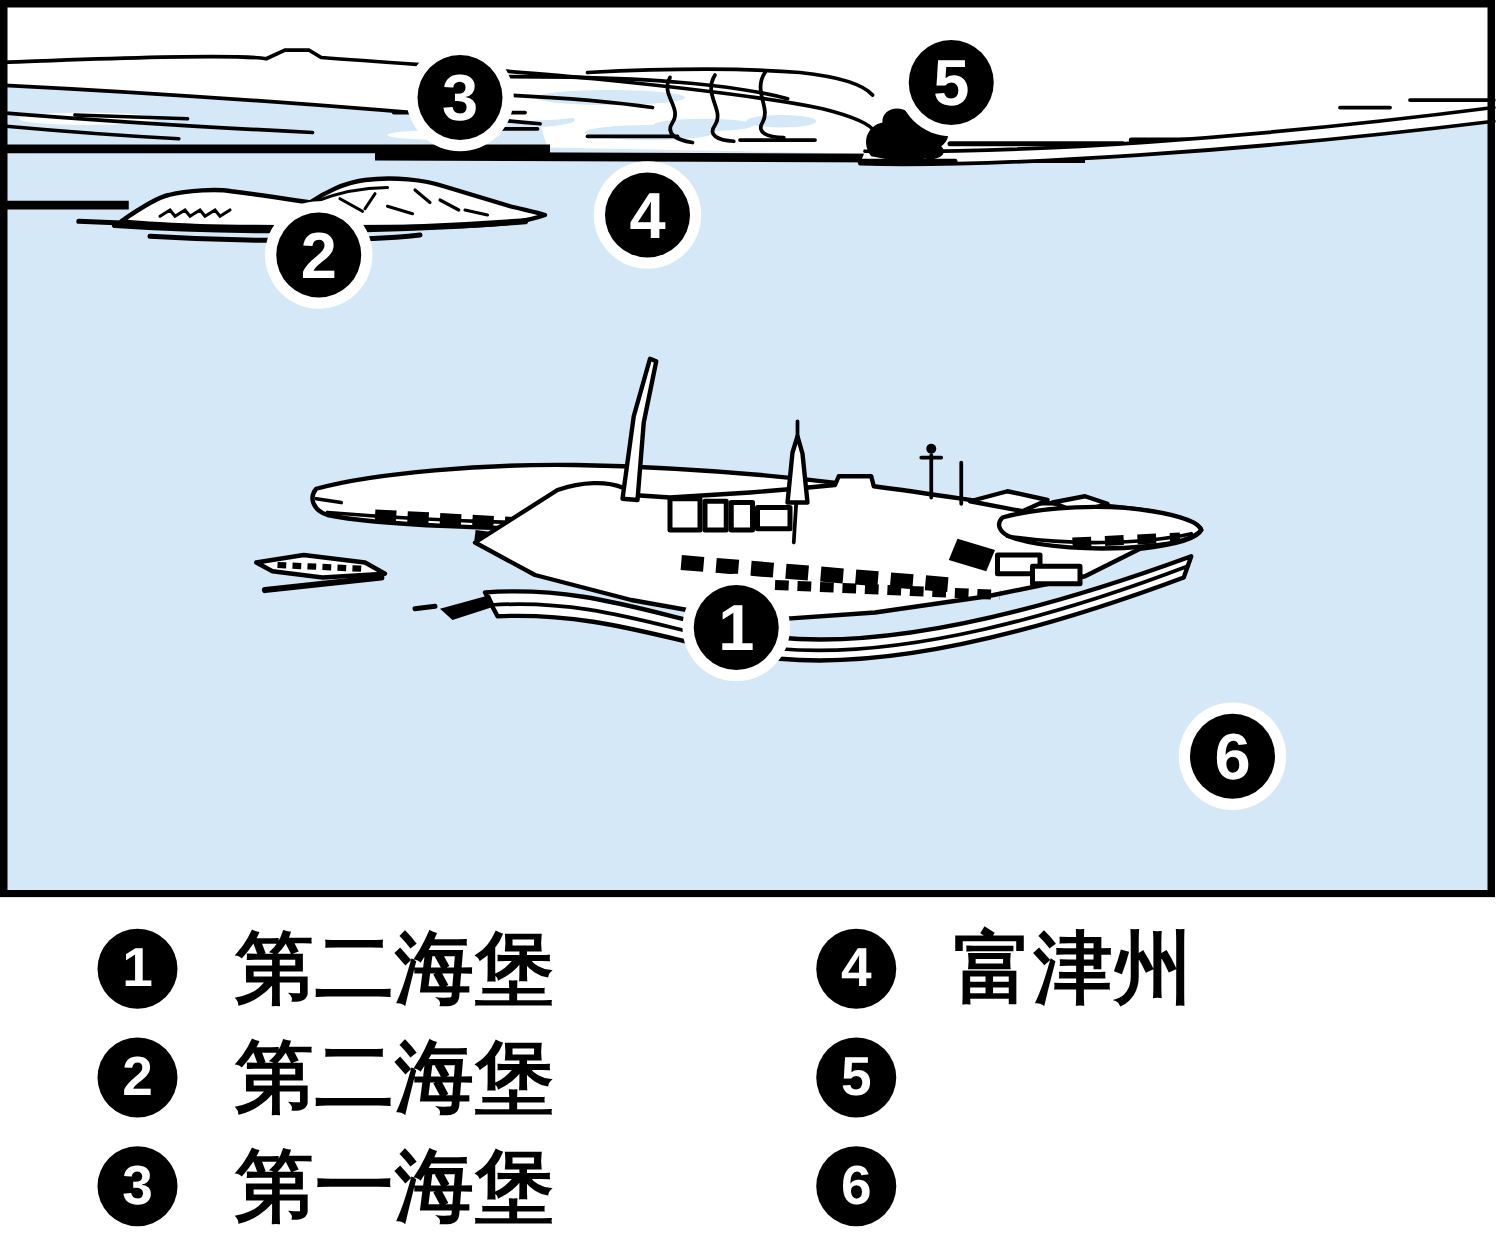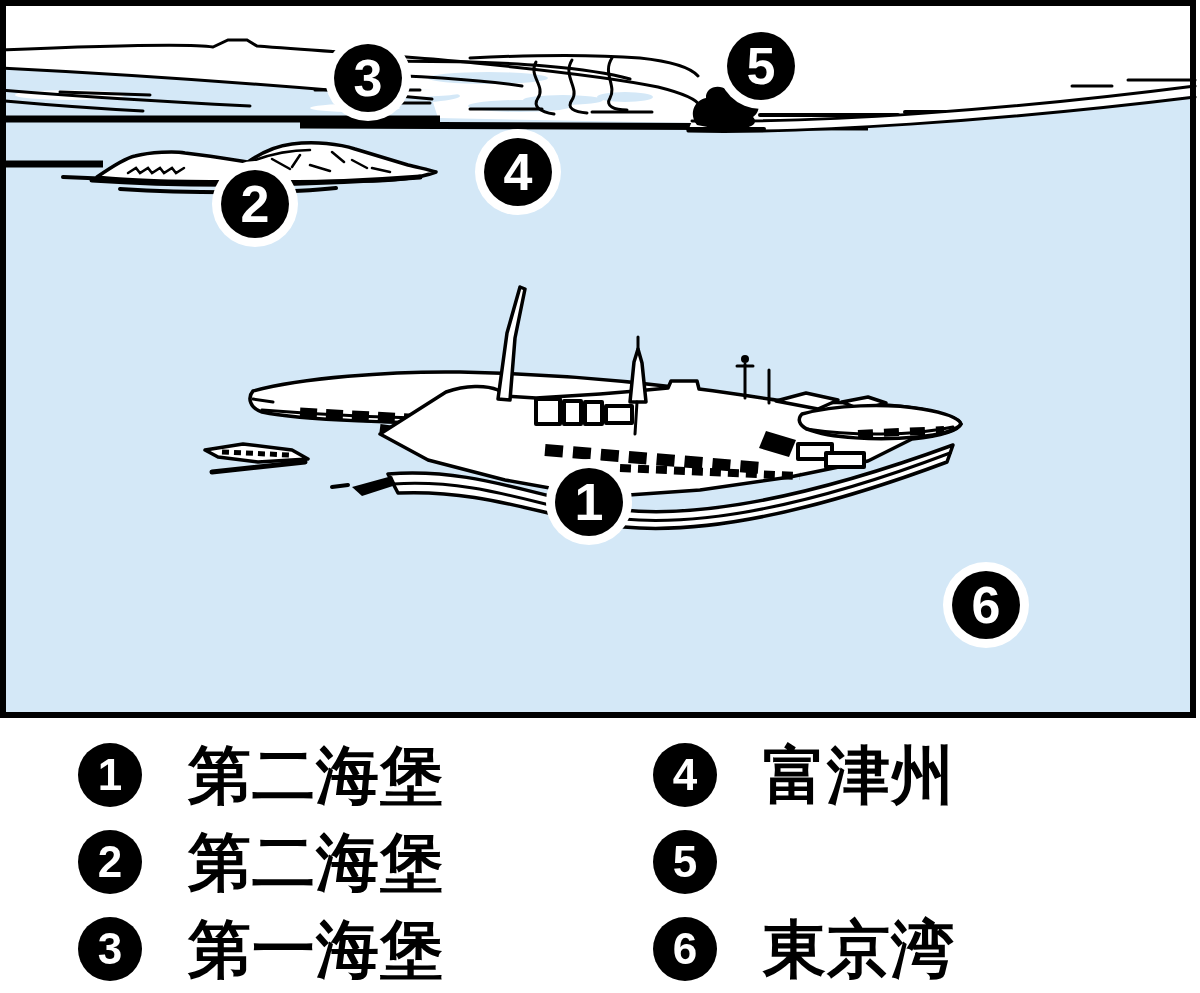--- a/index.html
+++ b/index.html
@@ -233,18 +233,17 @@
       </div>
       <div class="legend-row">
         <span class="badge">
             <span class="badge-num">5</span>
           </span>
       </div>
       <div class="legend-row">
         <span class="badge">
             <span class="badge-num">6</span>
           </span>
-        <span class="legend-label">東京湾</span>
       </div>
     </div>
   </div>
 
 </div>
 
 </body></html>

